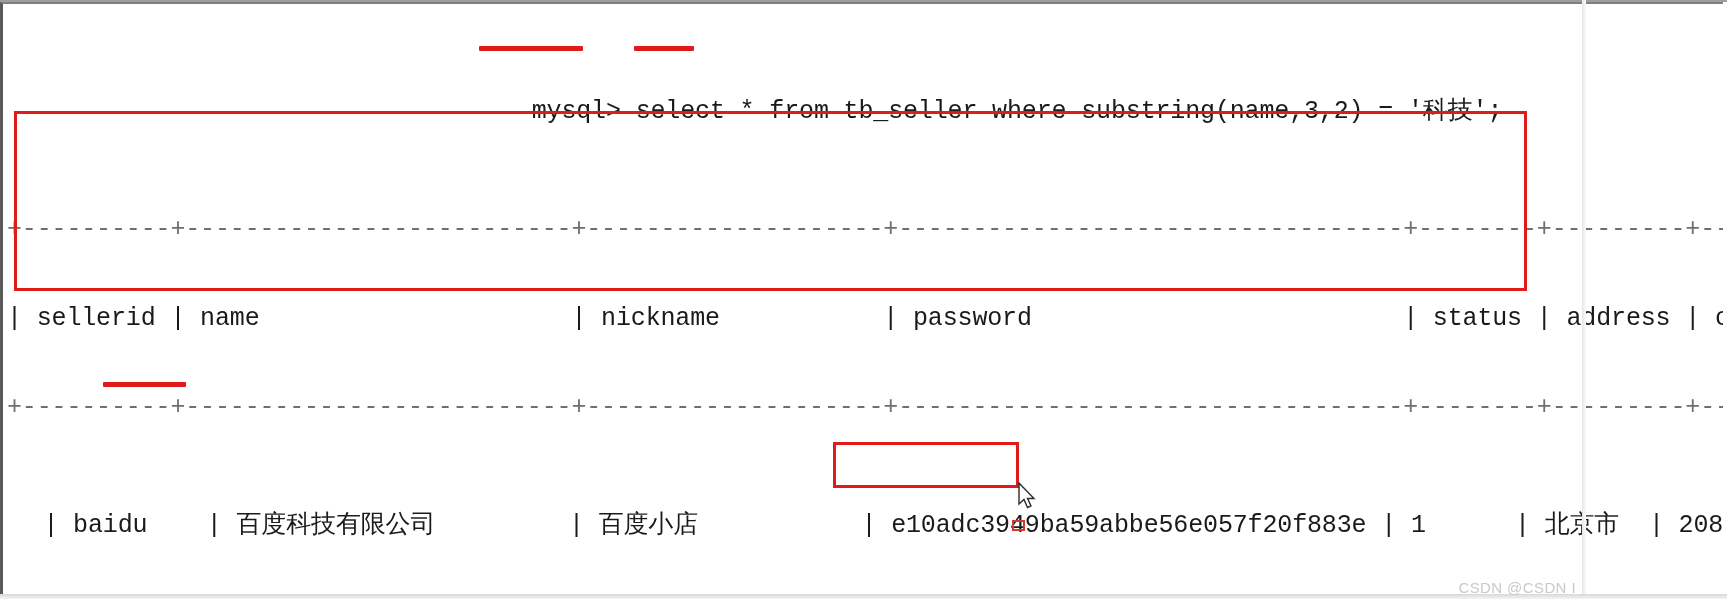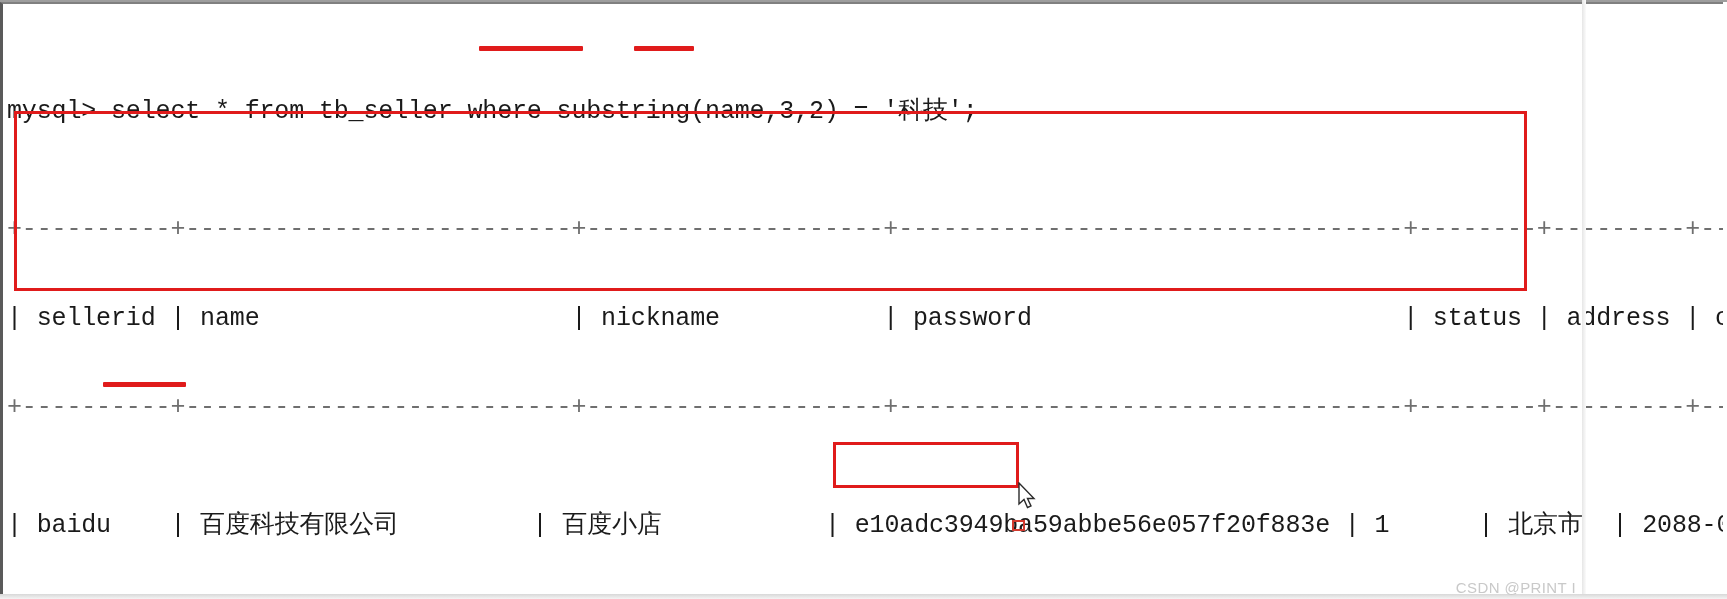--- a/index.html
+++ b/index.html
@@ -13,20 +13,21 @@
     overflow: hidden;
     font-family: "Liberation Mono", "DejaVu Sans Mono", monospace;
   }
 
   #screen {
     position: relative;
     width: 1586px;
     height: 599px;
     background: #ffffff;
     box-sizing: border-box;
+    text-align: center;
   }
 
   
   .console-frame {
     position: absolute;
     left: 0px;
     top: 2px;
     width: 1723px;
     height: 592px;
     background: #ffffff;
@@ -181,15 +182,15 @@
       </svg>
     </div>
     <div class="cursor-dropbox" style="left:1009px; top:516px;"></div>
 
   </div>
 
   <div class="edge-top"></div>
   <div class="edge-right"></div>
   <div class="edge-bottom"></div>
 
-  <div class="watermark">CSDN @PRINT I</div>
+  <div class="watermark">CSDN @CSDN I</div>
 
 </div>
 
 </body></html>

